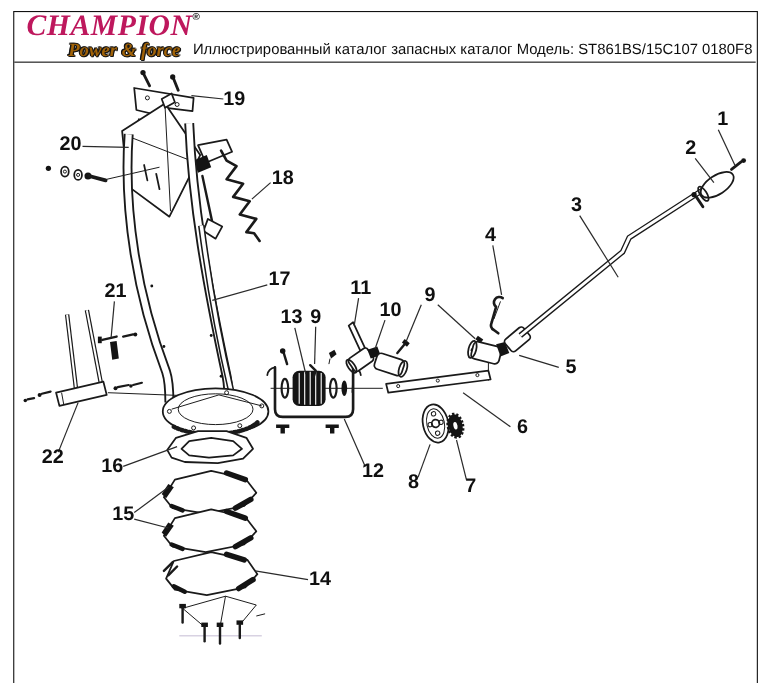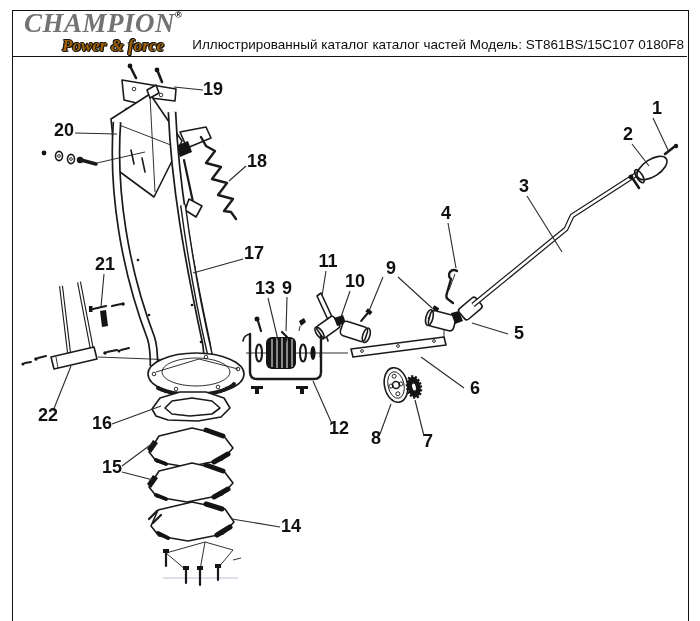--- a/index.html
+++ b/index.html
@@ -2,21 +2,21 @@
 <html><head>
 <meta charset="utf-8">
 <style>
   html,body{margin:0;padding:0;background:#fff;}
   .page{position:relative;width:700px;height:621px;background:#fff;overflow:hidden;
         font-family:"Liberation Sans",sans-serif;}
   .frame{position:absolute;left:12px;top:10px;right:11px;bottom:-3px;
          border:1.6px solid #111;}
   .divider{position:absolute;left:13px;top:56px;width:674px;border-top:1.6px solid #111;}
   .logo{position:absolute;left:24px;top:8px;line-height:1;}
-  .brand{font:italic 700 27px "Liberation Serif",serif;color:#737373;letter-spacing:.5px;}
+  .brand{font:italic 700 27px "Liberation Serif",serif;color:#be185d;letter-spacing:.5px;}
   .brand::first-letter{font-size:37px;}
   .reg{font:700 9px "Liberation Sans",sans-serif;vertical-align:14px;color:#0d0d0d;}
   .tagline{position:absolute;left:62px;top:36px;
            font:italic 700 17px "Liberation Serif",serif;color:#a16207;
            text-shadow:1px 0 #161616,-1px 0 #161616,0 1px #161616,0 -1px #161616,
                        1px 1px #161616,-1px -1px #161616;}
   .title{position:absolute;top:37px;right:16px;font:13.5px "Liberation Sans",sans-serif;
          color:#0d0d0d;white-space:nowrap;}
   svg{position:absolute;left:0;top:0;}
   .ln{stroke:#1a1a1a;fill:none;stroke-width:1.6;stroke-linejoin:round;stroke-linecap:round;}
@@ -35,21 +35,21 @@
 <body>
 
 <div class="page">
 
   <div class="frame"></div>
 
   <div class="logo">
     <span class="brand">CHAMPION</span><span class="reg">®</span>
   </div>
   <div class="tagline">Power &amp; force</div>
-  <div class="title">Иллюстрированный каталог каталог частей Модель: ST861BS/15C107 0180F8</div>
+  <div class="title">Иллюстрированный каталог запасных каталог Модель: ST861BS/15C107 0180F8</div>
   <div class="divider"></div>
 
   <svg width="700" height="621" viewBox="0 0 700 621">
 
     <g>
       <polygon class="fw" points="122,80 176,89 175,101 151,98 149,106 124,100"></polygon>
       <circle class="thin" cx="134" cy="89" r="1.8"></circle>
       <circle class="thin" cx="161" cy="95" r="1.8"></circle>
       <line class="ln" x1="131" y1="68" x2="136" y2="78" style="stroke-width:2.6"></line>
       <circle class="fb" cx="130" cy="66" r="2.4"></circle>

